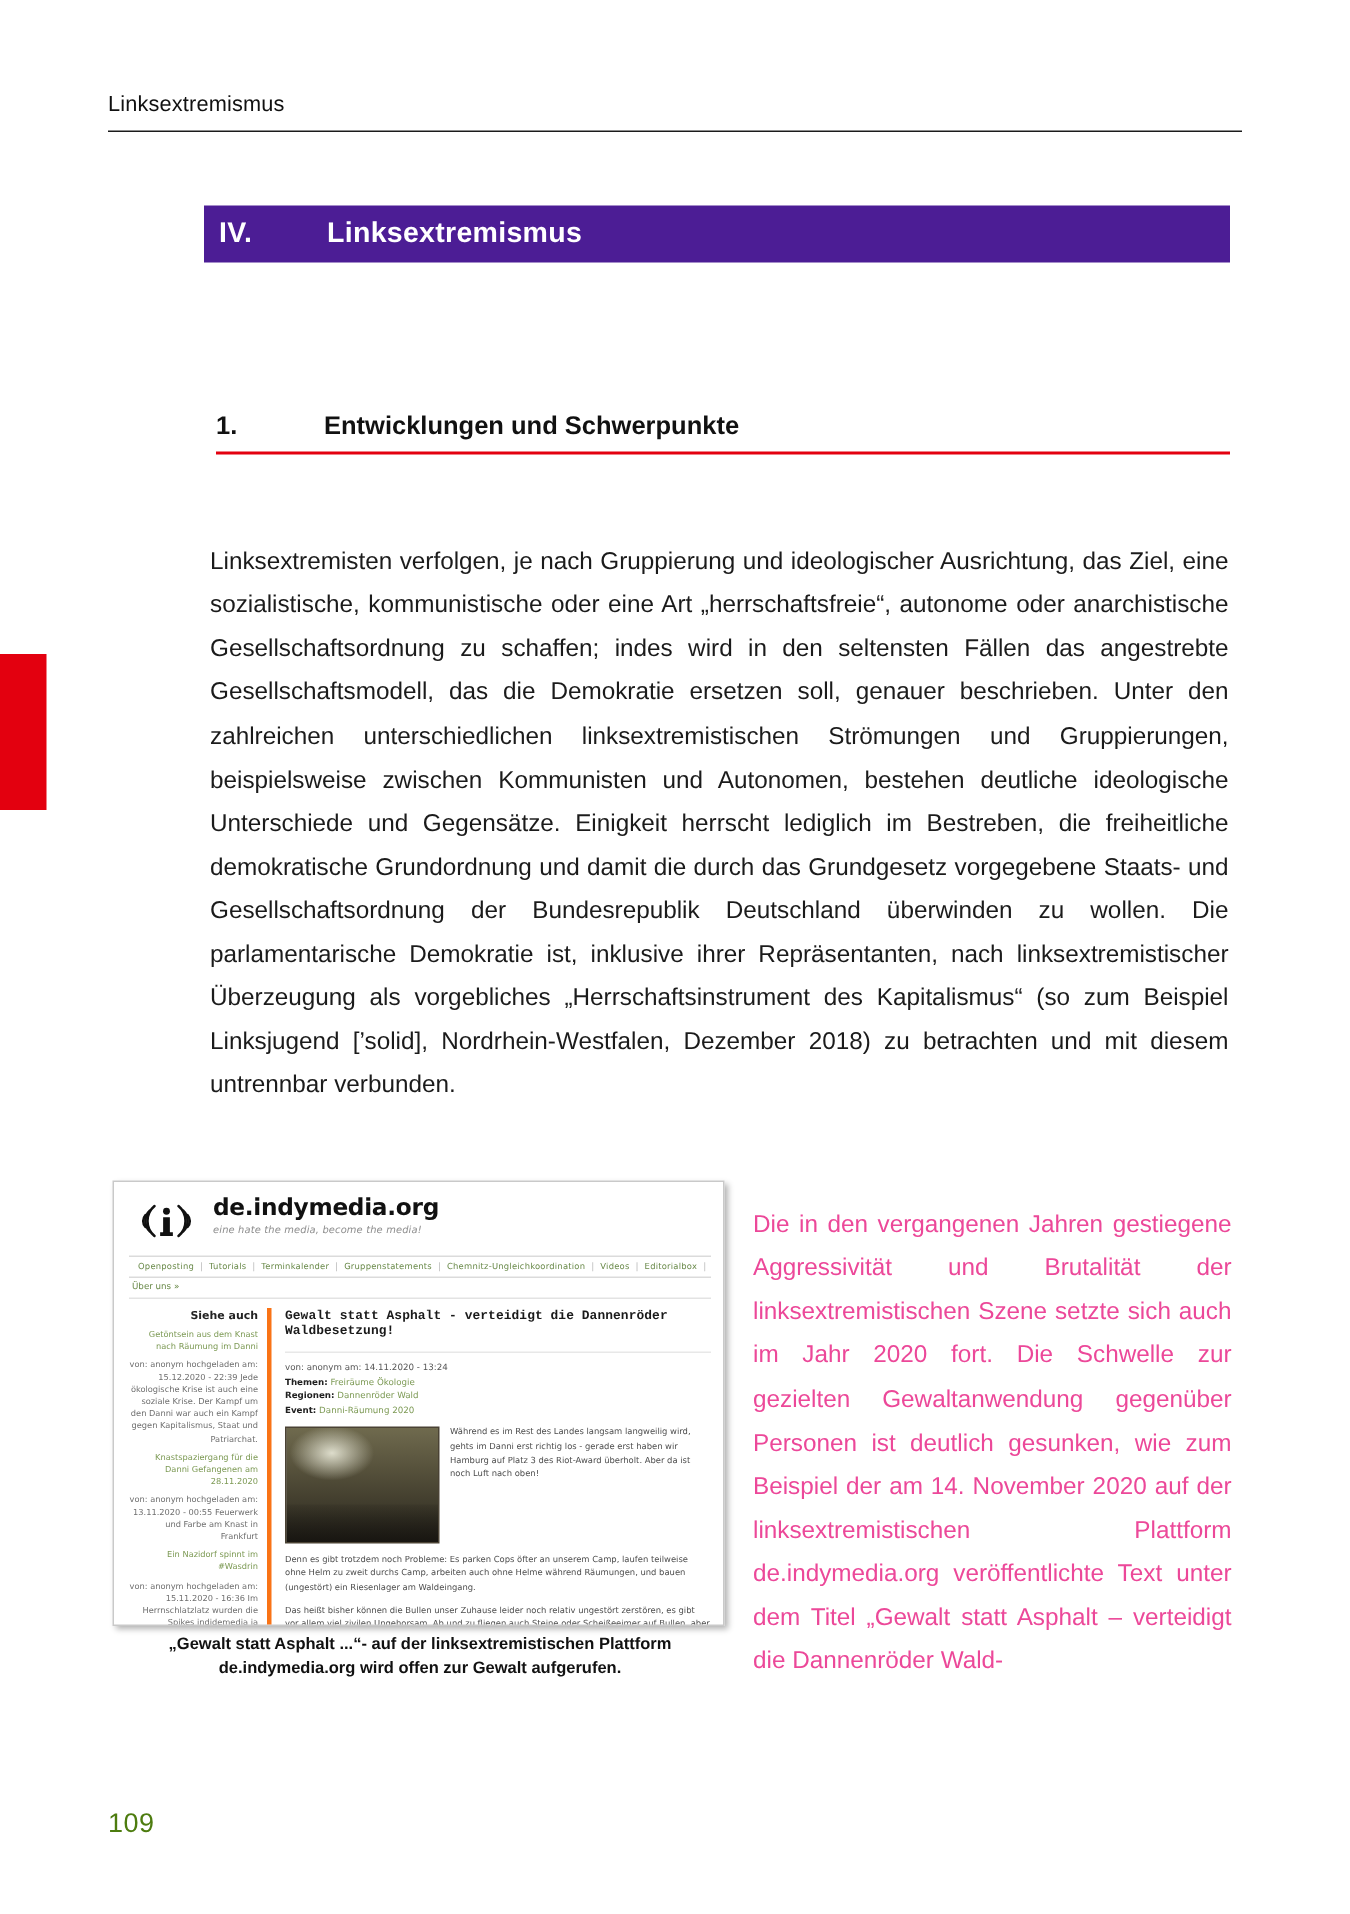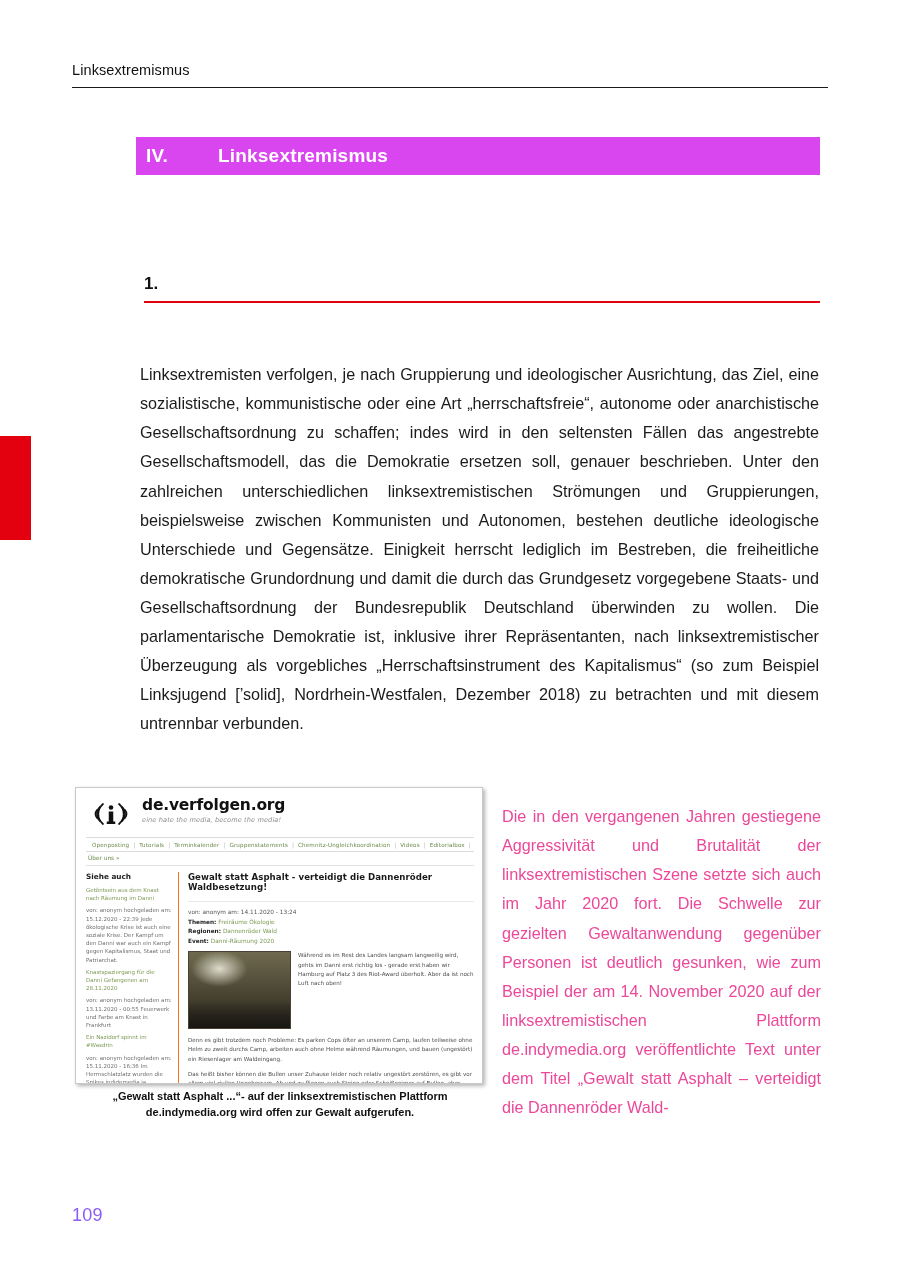--- a/index.html
+++ b/index.html
@@ -46,21 +46,21 @@
     background: #e3000f;
   }
 
   
   .chapter-banner {
     position: absolute;
     left: 136px;
     top: 137px;
     width: 684px;
     height: 38px;
-    background: #d946ef;
+    background: #4c1d95;
     display: flex;
     align-items: center;
   }
   .chapter-num {
     color: #fff;
     font-weight: bold;
     font-size: 19px;
     margin-left: 10px;
     width: 72px;
     letter-spacing: .2px;
@@ -206,22 +206,23 @@
   }
 
   .im-body {
     display: flex;
     padding: 6px 8px 0 10px;
     gap: 9px;
   }
   .im-side {
     width: 86px;
     flex: none;
-    border-right: 1px solid #f97316;
+    border-right: 3px solid #f97316;
     padding-right: 6px;
+    text-align: right;
   }
   .im-side-h {
     font-size: 7.3px;
     font-weight: bold;
     color: #222;
     margin-bottom: 5px;
   }
   .im-side p {
     margin: 0 0 4px 0;
     font-size: 5.5px;
@@ -235,20 +236,21 @@
   .im-main {
     flex: 1;
     min-width: 0;
   }
   .im-title {
     font-size: 8.6px;
     font-weight: bold;
     color: #1a1a1a;
     letter-spacing: .05px;
     margin-bottom: 9px;
+    font-family: Liberation Mono, monospace;
   }
   .im-meta-rule {
     border-top: 1px solid #e8e8e8;
     margin-bottom: 6px;
   }
   .im-meta {
     font-size: 5.8px;
     line-height: 9.6px;
     color: #555;
     margin-bottom: 5px;
@@ -316,39 +318,40 @@
     color: #1b1b1b;
     margin-top: 1px;
   }
 
   
   .folio {
     position: absolute;
     left: 72px;
     top: 1205px;
     font-size: 18px;
-    color: #8b5cf6;
+    color: #4d7c0f;
     letter-spacing: .3px;
   }
 </style>
 </head>
 <body>
 
 <div class="running-head">Linksextremismus</div>
 <div class="head-rule"></div>
 
 <div class="margin-tab"></div>
 
 <div class="chapter-banner">
   <span class="chapter-num">IV.</span>
   <span class="chapter-title">Linksextremismus</span>
 </div>
 
 <div class="section-head">
   <span class="section-num">1.</span>
+  <span class="section-title">Entwicklungen und Schwerpunkte</span>
 </div>
 <div class="section-rule"></div>
 
 <p class="body-full">Linksextremisten verfolgen, je nach Gruppierung und ideologischer Ausrichtung, das Ziel, eine sozialistische, kommunistische oder eine Art „herrschaftsfreie“, autonome oder anarchistische Gesellschaftsordnung zu schaffen; indes wird in den seltensten Fällen das angestrebte Gesellschaftsmodell, das die Demokratie ersetzen soll, genauer beschrieben. Unter den zahlreichen unterschiedlichen linksextremistischen Strömungen und Gruppierungen, beispielsweise zwischen Kommunisten und Autonomen, bestehen deutliche ideologische Unterschiede und Gegensätze. Einigkeit herrscht lediglich im Bestreben, die freiheitliche demokratische Grundordnung und damit die durch das Grundgesetz vorgegebene Staats- und Gesellschaftsordnung der Bundesrepublik Deutschland überwinden zu wollen. Die parlamentarische Demokratie ist, inklusive ihrer Repräsentanten, nach linksextremistischer Überzeugung als vorgebliches „Herrschaftsinstrument des Kapitalismus“ (so zum Beispiel Linksjugend [’solid], Nordrhein-Westfalen, Dezember 2018) zu betrachten und mit diesem untrennbar verbunden.</p>
 
 <p class="col-right">Die in den vergangenen Jahren gestiegene Aggressivität und Brutalität der linksextremistischen Szene setzte sich auch im Jahr 2020 fort. Die Schwelle zur gezielten Gewaltanwendung gegenüber Personen ist deutlich gesunken, wie zum Beispiel der am 14. November 2020 auf der linksextremistischen Plattform de.indymedia.org veröffentlichte Text unter dem Titel „Gewalt statt Asphalt – verteidigt die Dannenröder Wald-</p>
 
 <div class="figure">
   <div class="shot">
 
@@ -359,21 +362,21 @@
           <path d="M24 16 A19 19 0 0 0 24 44"></path>
           <path d="M18 22 A12 12 0 0 0 18 38"></path>
           <path d="M62 10 A26 26 0 0 1 62 50"></path>
           <path d="M68 16 A19 19 0 0 1 68 44"></path>
           <path d="M74 22 A12 12 0 0 1 74 38"></path>
         </g>
         <circle cx="46" cy="17" r="4.6" fill="#111"></circle>
         <path d="M41.5 25 h9 v20 h4 v5 h-17 v-5 h4 z" fill="#111"></path>
       </svg>
       <div>
-        <div class="im-wordmark">de.verfolgen.org</div>
+        <div class="im-wordmark">de.indymedia.org</div>
         <div class="im-tagline">eine hate the media, become the media!</div>
       </div>
     </div>
 
     <div class="im-nav">
       <span class="navitem">Openposting</span>
         <span class="navsep">|</span>
       <span class="navitem">Tutorials</span>
         <span class="navsep">|</span>
       <span class="navitem">Terminkalender</span>

